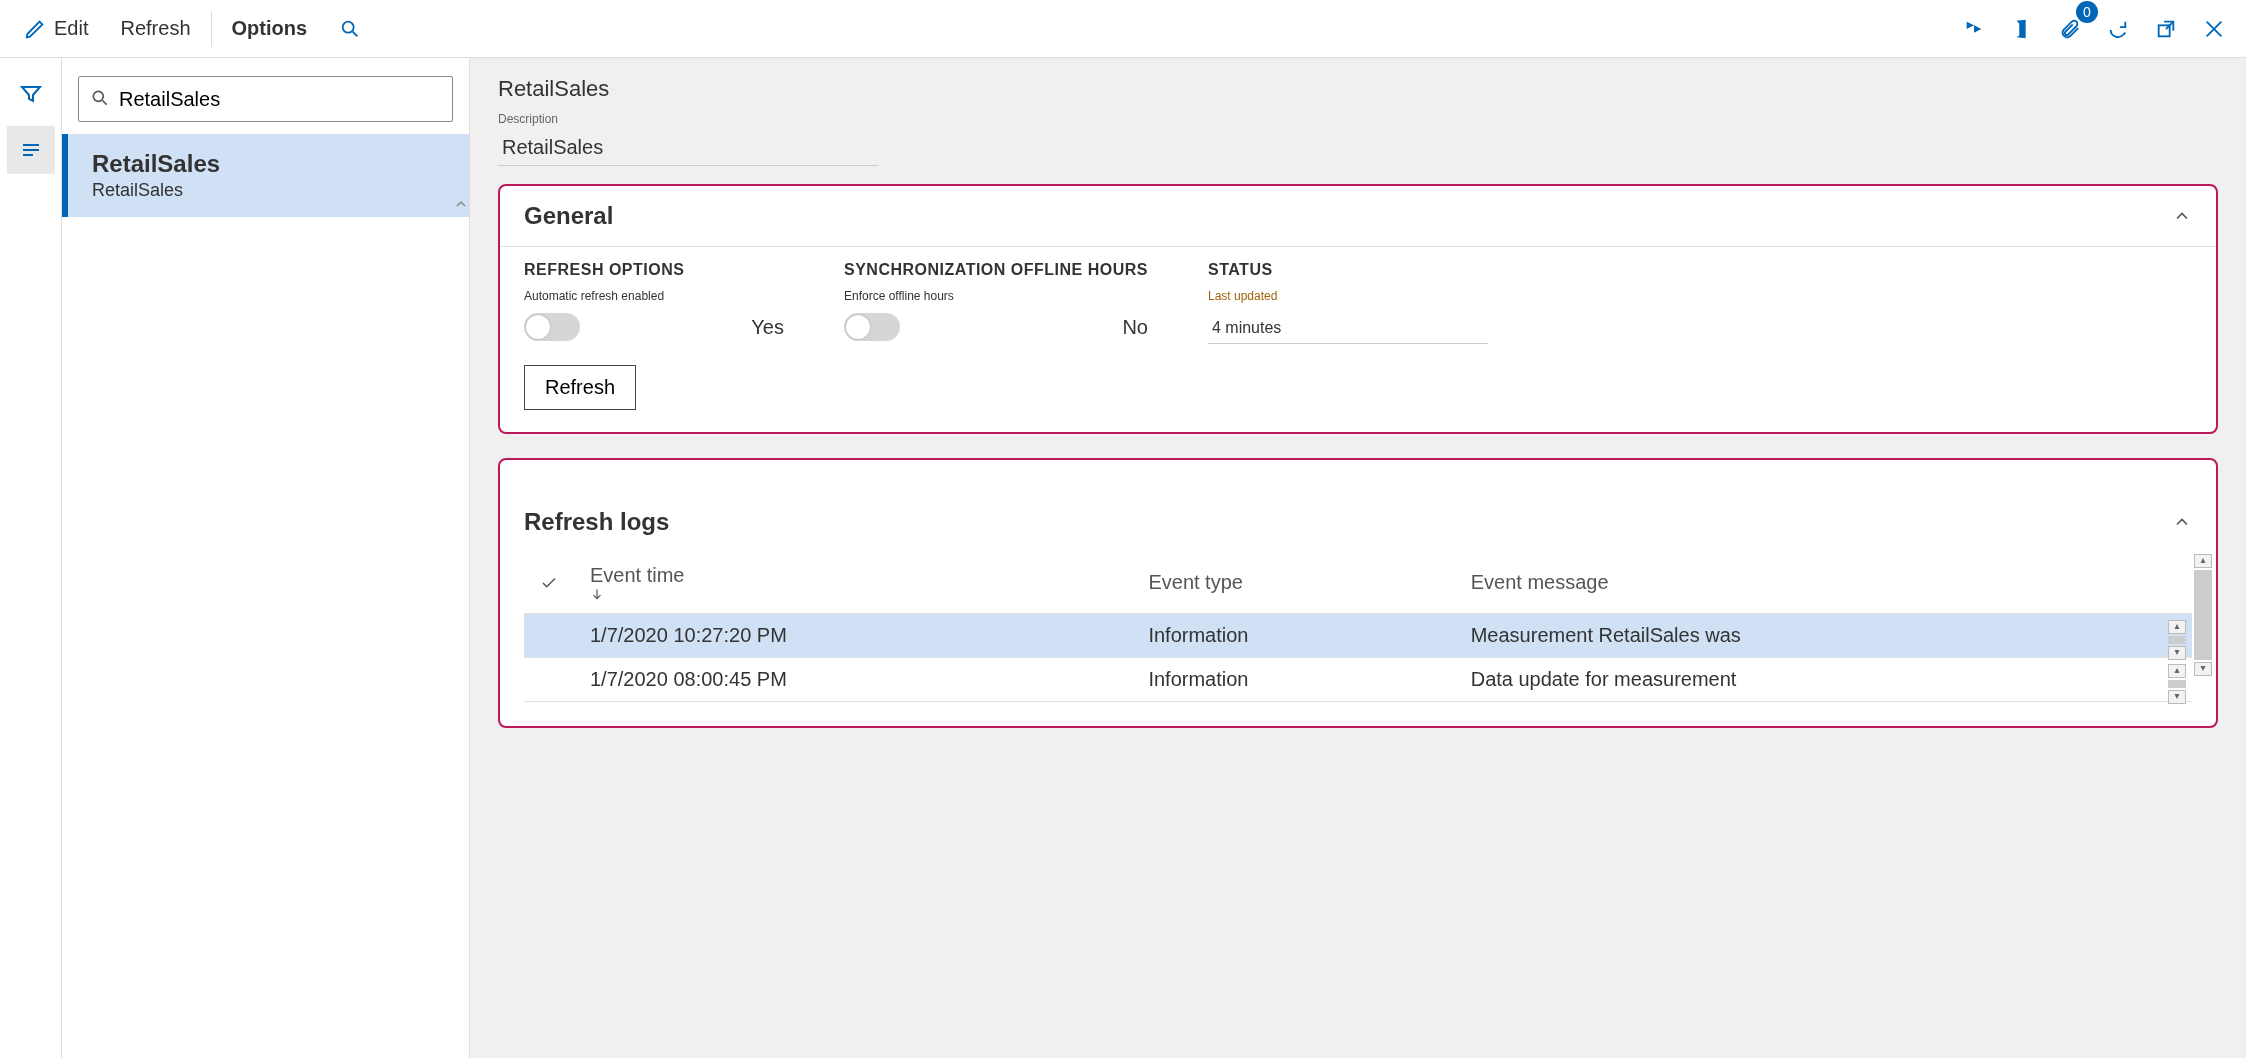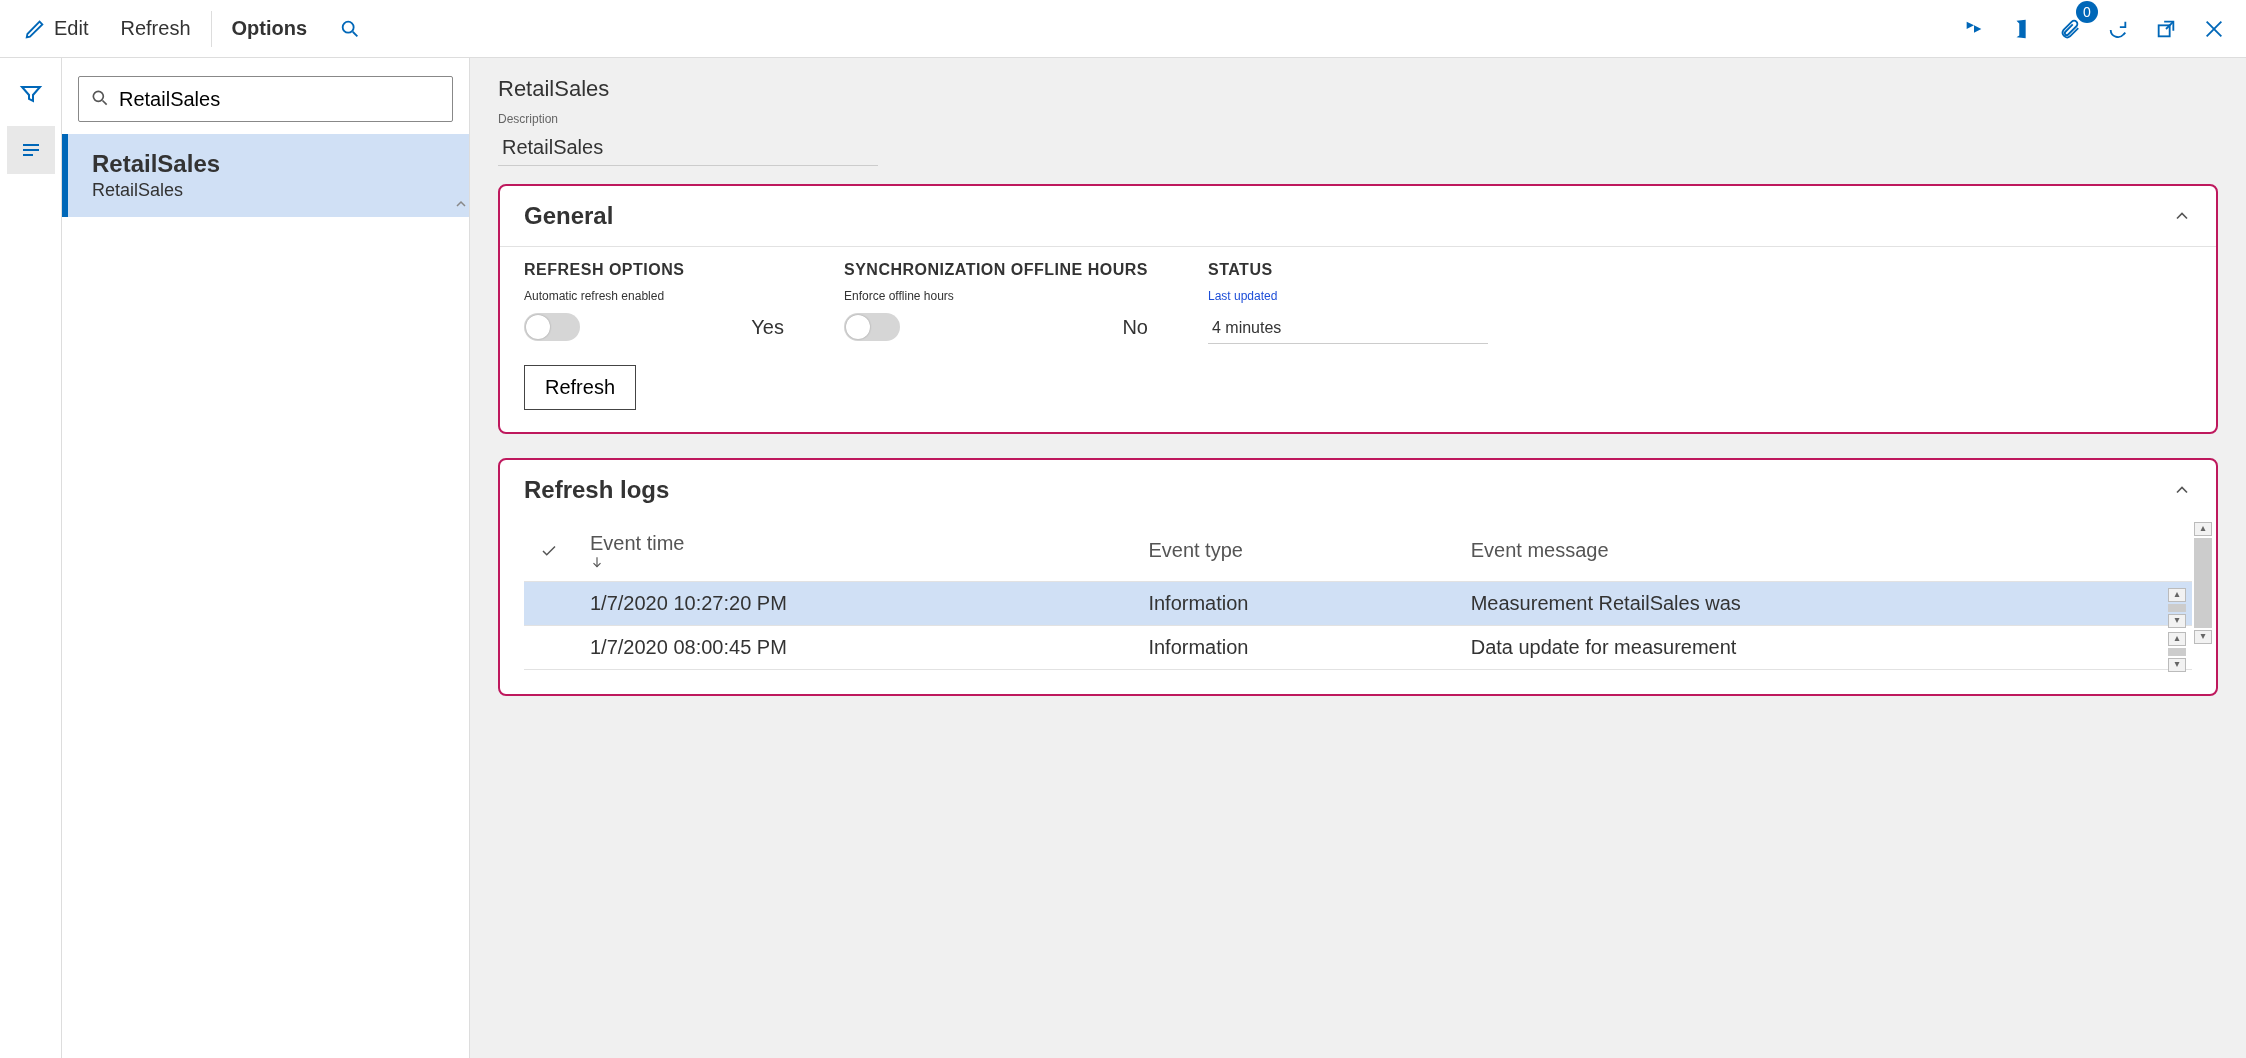--- a/index.html
+++ b/index.html
@@ -144,28 +144,28 @@
     margin-bottom:24px;
   }
   .card-header {
     display:flex;
     align-items:center;
     padding: 16px 24px;
     font-size:24px;
     font-weight:600;
     border-bottom:1px solid #e2e2e2;
   }
-  .card-header.noline { border-bottom:none; }
+  .card-header.noline { border-bottom:none;margin-top:32px; }
   .chevron-up { margin-left:auto; color:#555; }
   .general-body { padding: 14px 24px 22px 24px; }
   .cols { display:flex; gap:60px; flex-wrap:wrap; }
   .col { min-width:260px; }
   .section-label { font-weight:700; font-size:16px; letter-spacing:0.5px; margin-bottom:10px; }
   .sub-label { font-size:12px; color:#333; margin-bottom:10px; }
-  .sub-label.muted { color:#1d4ed8; }
+  .sub-label.muted { color:#a16207; }
   .toggle-row { display:flex; align-items:center; gap:16px;justify-content:space-between; }
   .toggle {
     width:56px; height:28px;
     background:#d6d6d6;
     border-radius:14px;
     position:relative;
     cursor:pointer;
   }
   .toggle .knob {
     width:24px; height:24px;

